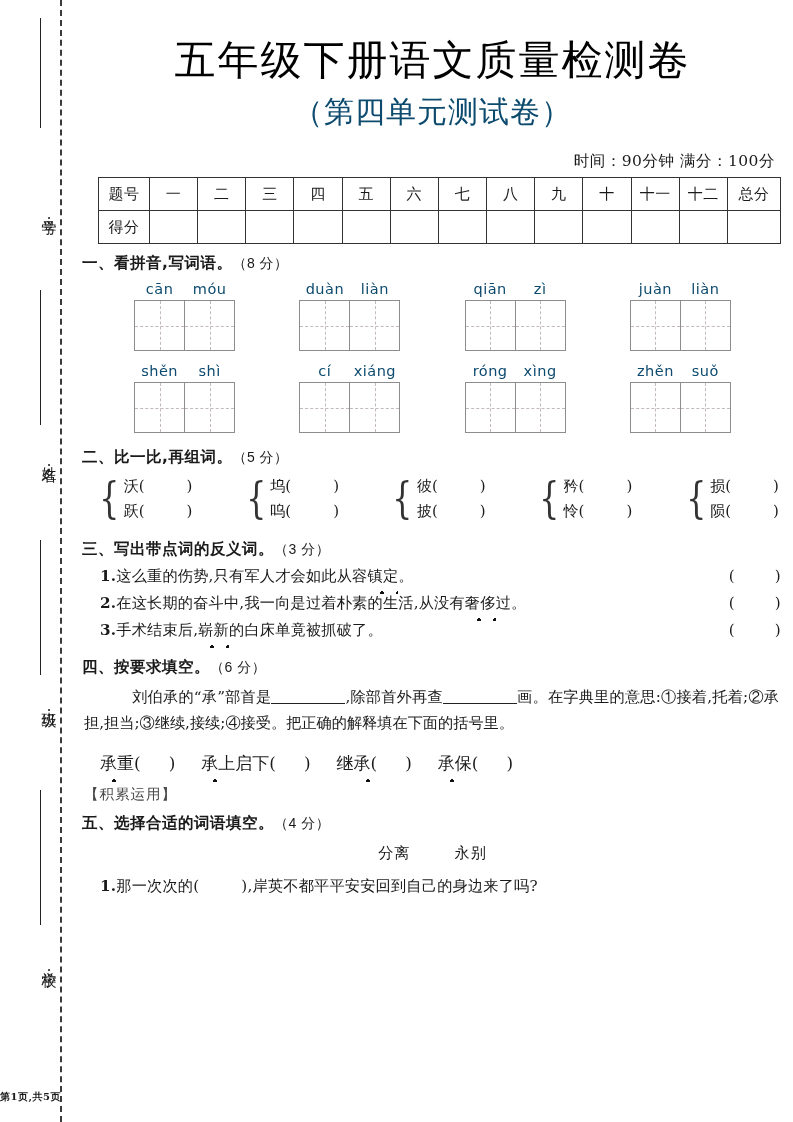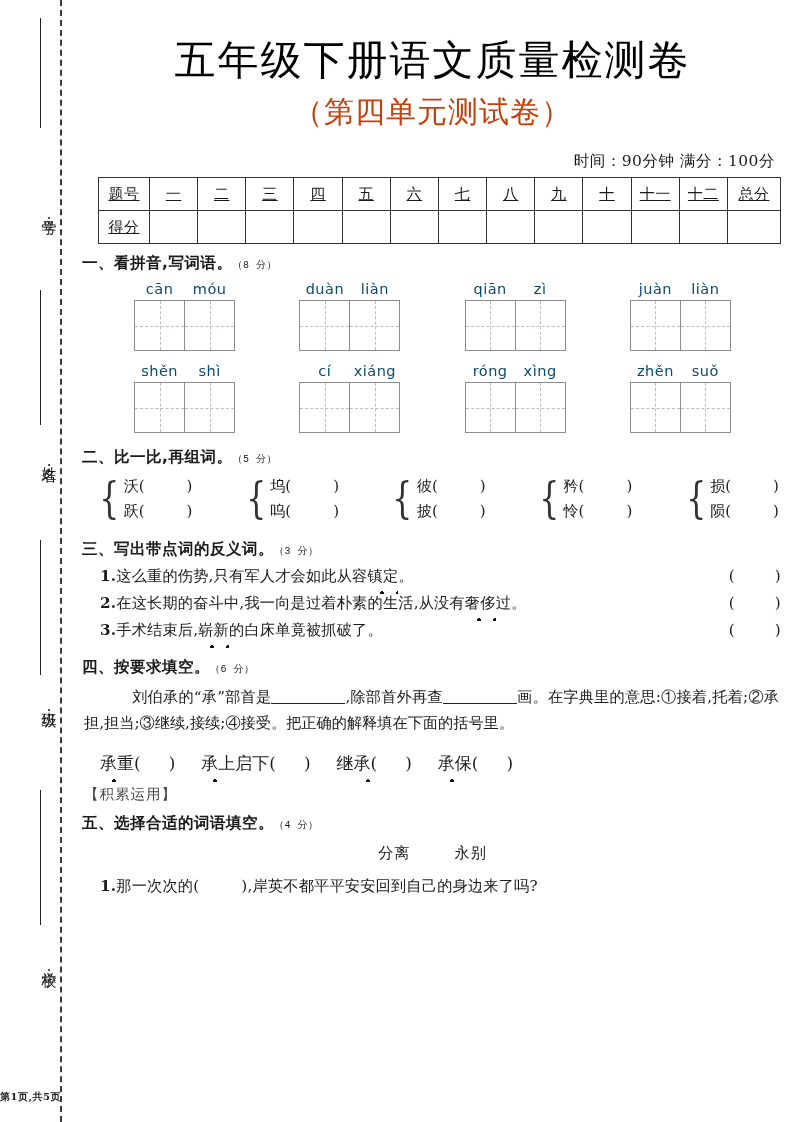--- a/index.html
+++ b/index.html
@@ -61,32 +61,32 @@
     line-height: 1.18;
     letter-spacing: 2px;
     font-family: "DejaVu Serif", "Liberation Serif", serif;
     color: #000;
   }
   .title-sub {
     margin-top: 8px;
     text-align: center;
     font-size: 30px;
     letter-spacing: 1px;
-    color: #c2410c;
+    color: #0c4a6e;
   }
 
   .exam-meta {
     margin: 18px 18px 5px 0;
     text-align: right;
     font-size: 15.5px;
     letter-spacing: .5px;
   }
 
   
-  .score-table-wrap { padding: 0 12px 0 26px; text-decoration: underline; }
+  .score-table-wrap { padding: 0 12px 0 26px; }
   table.score-table {
     border-collapse: collapse;
     width: 100%;
     table-layout: fixed;
   }
   table.score-table td {
     border: 1px solid #333;
     height: 30px;
     text-align: center;
     vertical-align: middle;
@@ -105,22 +105,22 @@
   }
   .sec-head {
     margin: 9px 0 4px 10px;
     font-size: 15.5px;
     font-weight: bold;
     letter-spacing: .5px;
     font-family: "DejaVu Sans", "Liberation Sans", sans-serif;
   }
   .sec-head .pts {
     font-weight: normal;
-    font-family: Liberation Mono, monospace;
-    font-size: 10px;
+    font-family: Liberation Sans, sans-serif;
+    font-size: 14px;
   }
 
   
   .pinyin-row {
     display: flex;
     justify-content: space-around;
     margin: 7px 30px 0 30px;
   }
   .pinyin-item { text-align: center; }
   .pinyin-text {

